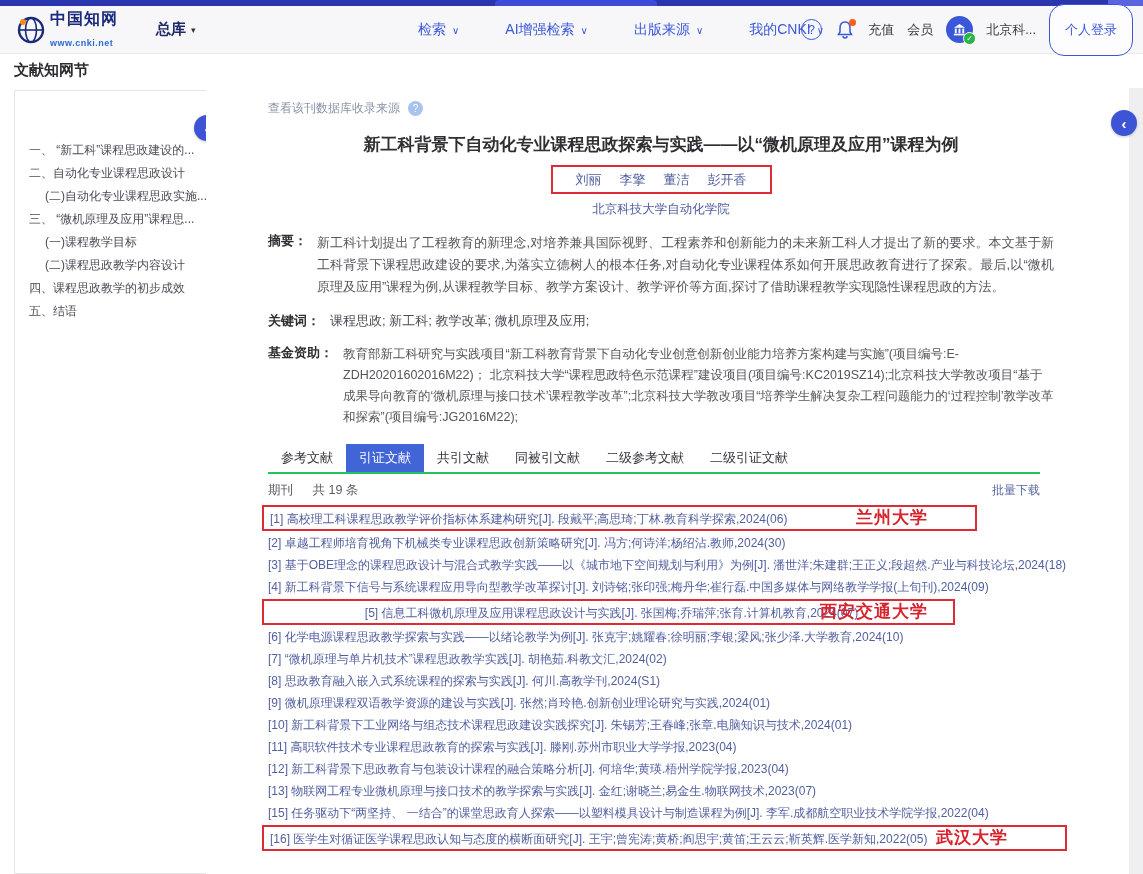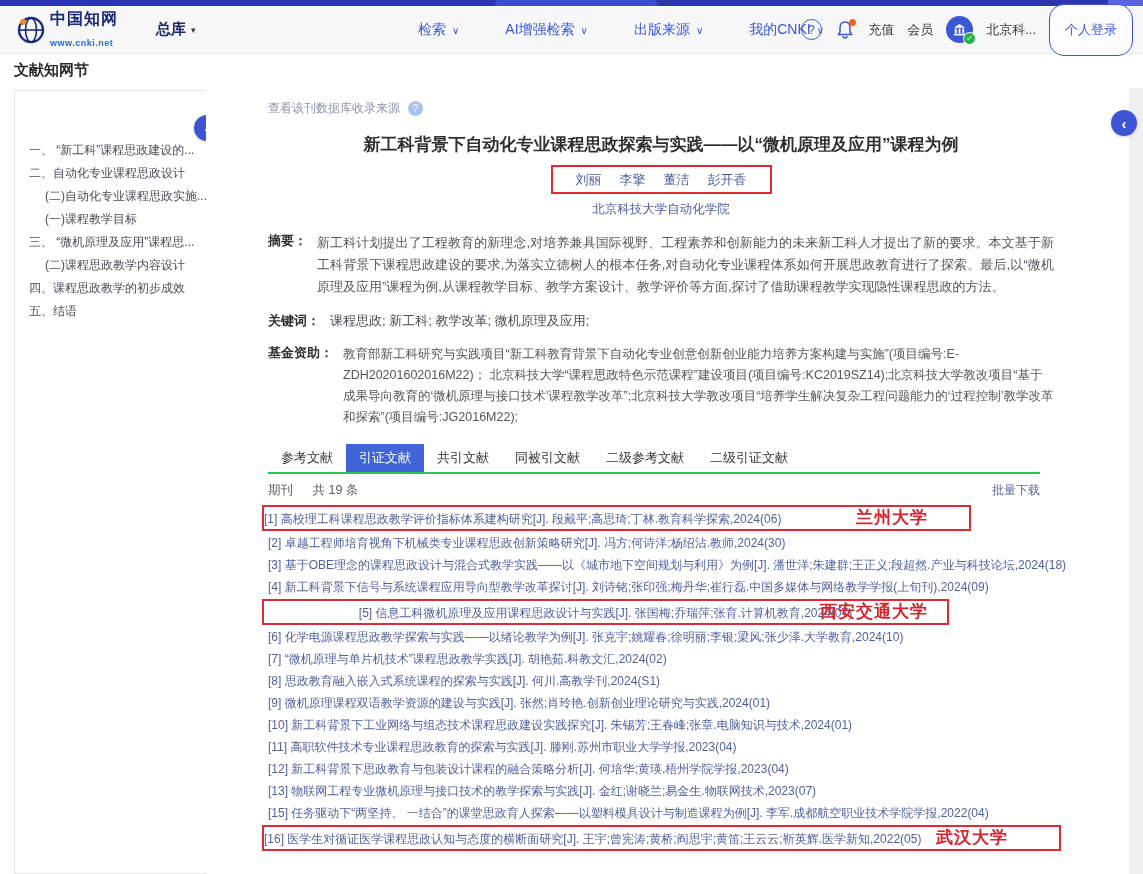--- a/index.html
+++ b/index.html
@@ -67,21 +67,21 @@
   .tabs{margin:16px 0 8px 62px;width:772px;border-bottom:2px solid #22c55e;display:flex;align-items:flex-end;}
   .tab{font-size:13px;color:#33333a;padding:5px 13px;cursor:pointer;white-space:nowrap;}
   .tab.active{background:#4164d6;color:#fff;}
   .meta{margin:7px 0 0 62px;width:772px;display:flex;justify-content:space-between;align-items:center;}
   .meta-left{font-size:12.5px;color:#5b5b64;}
   .meta-left b{font-weight:normal;margin-left:16px;}
   .dl{font-size:12px;color:#5b67a0;cursor:pointer;}
   
   .cits{margin:6px 0 0 56px;}
   .cit-row{height:22px;line-height:22px;font-size:12px;color:#525f9f;white-space:nowrap;overflow:visible;padding-left:6px;cursor:pointer;}
-  .cit-box{position:relative;border:2px solid #dd2c37;height:22px;line-height:22px;margin:1px 0;padding-left:0;}
+  .cit-box{position:relative;border:2px solid #dd2c37;height:22px;line-height:22px;margin:1px 0;padding-left:6px;}
   .cit-box .cit-link{font-size:12px;color:#525f9f;cursor:pointer;}
   .annot{position:absolute;top:0;font-size:17px;font-weight:bold;color:#d8222c;letter-spacing:1px;}
 </style>
 </head>
 <body>
 
 <div class="topstrip">
   <div class="seg"></div>
   <div class="segr"></div>
 </div>
@@ -136,22 +136,22 @@
 </div>
 
 <div class="page-heading">文献知网节</div>
 
 <div class="sidebar">
   <div class="side-collapse">‹</div>
   <div class="side-list" id="side-list">
       <div class="side-item">一、 “新工科”课程思政建设的...</div>
       <div class="side-item">二、自动化专业课程思政设计</div>
       <div class="side-item ind">(二)自动化专业课程思政实施...</div>
+      <div class="side-item">三、 “微机原理及应用”课程思...</div>
       <div class="side-item ind">(一)课程教学目标</div>
-      <div class="side-item">三、 “微机原理及应用”课程思...</div>
       <div class="side-item ind">(二)课程思政教学内容设计</div>
       <div class="side-item">四、课程思政教学的初步成效</div>
       <div class="side-item">五、结语</div>
     </div>
 </div>
 
 <div class="right-strip"></div>
 <div class="main-collapse">‹</div>
 
 <div class="main">

